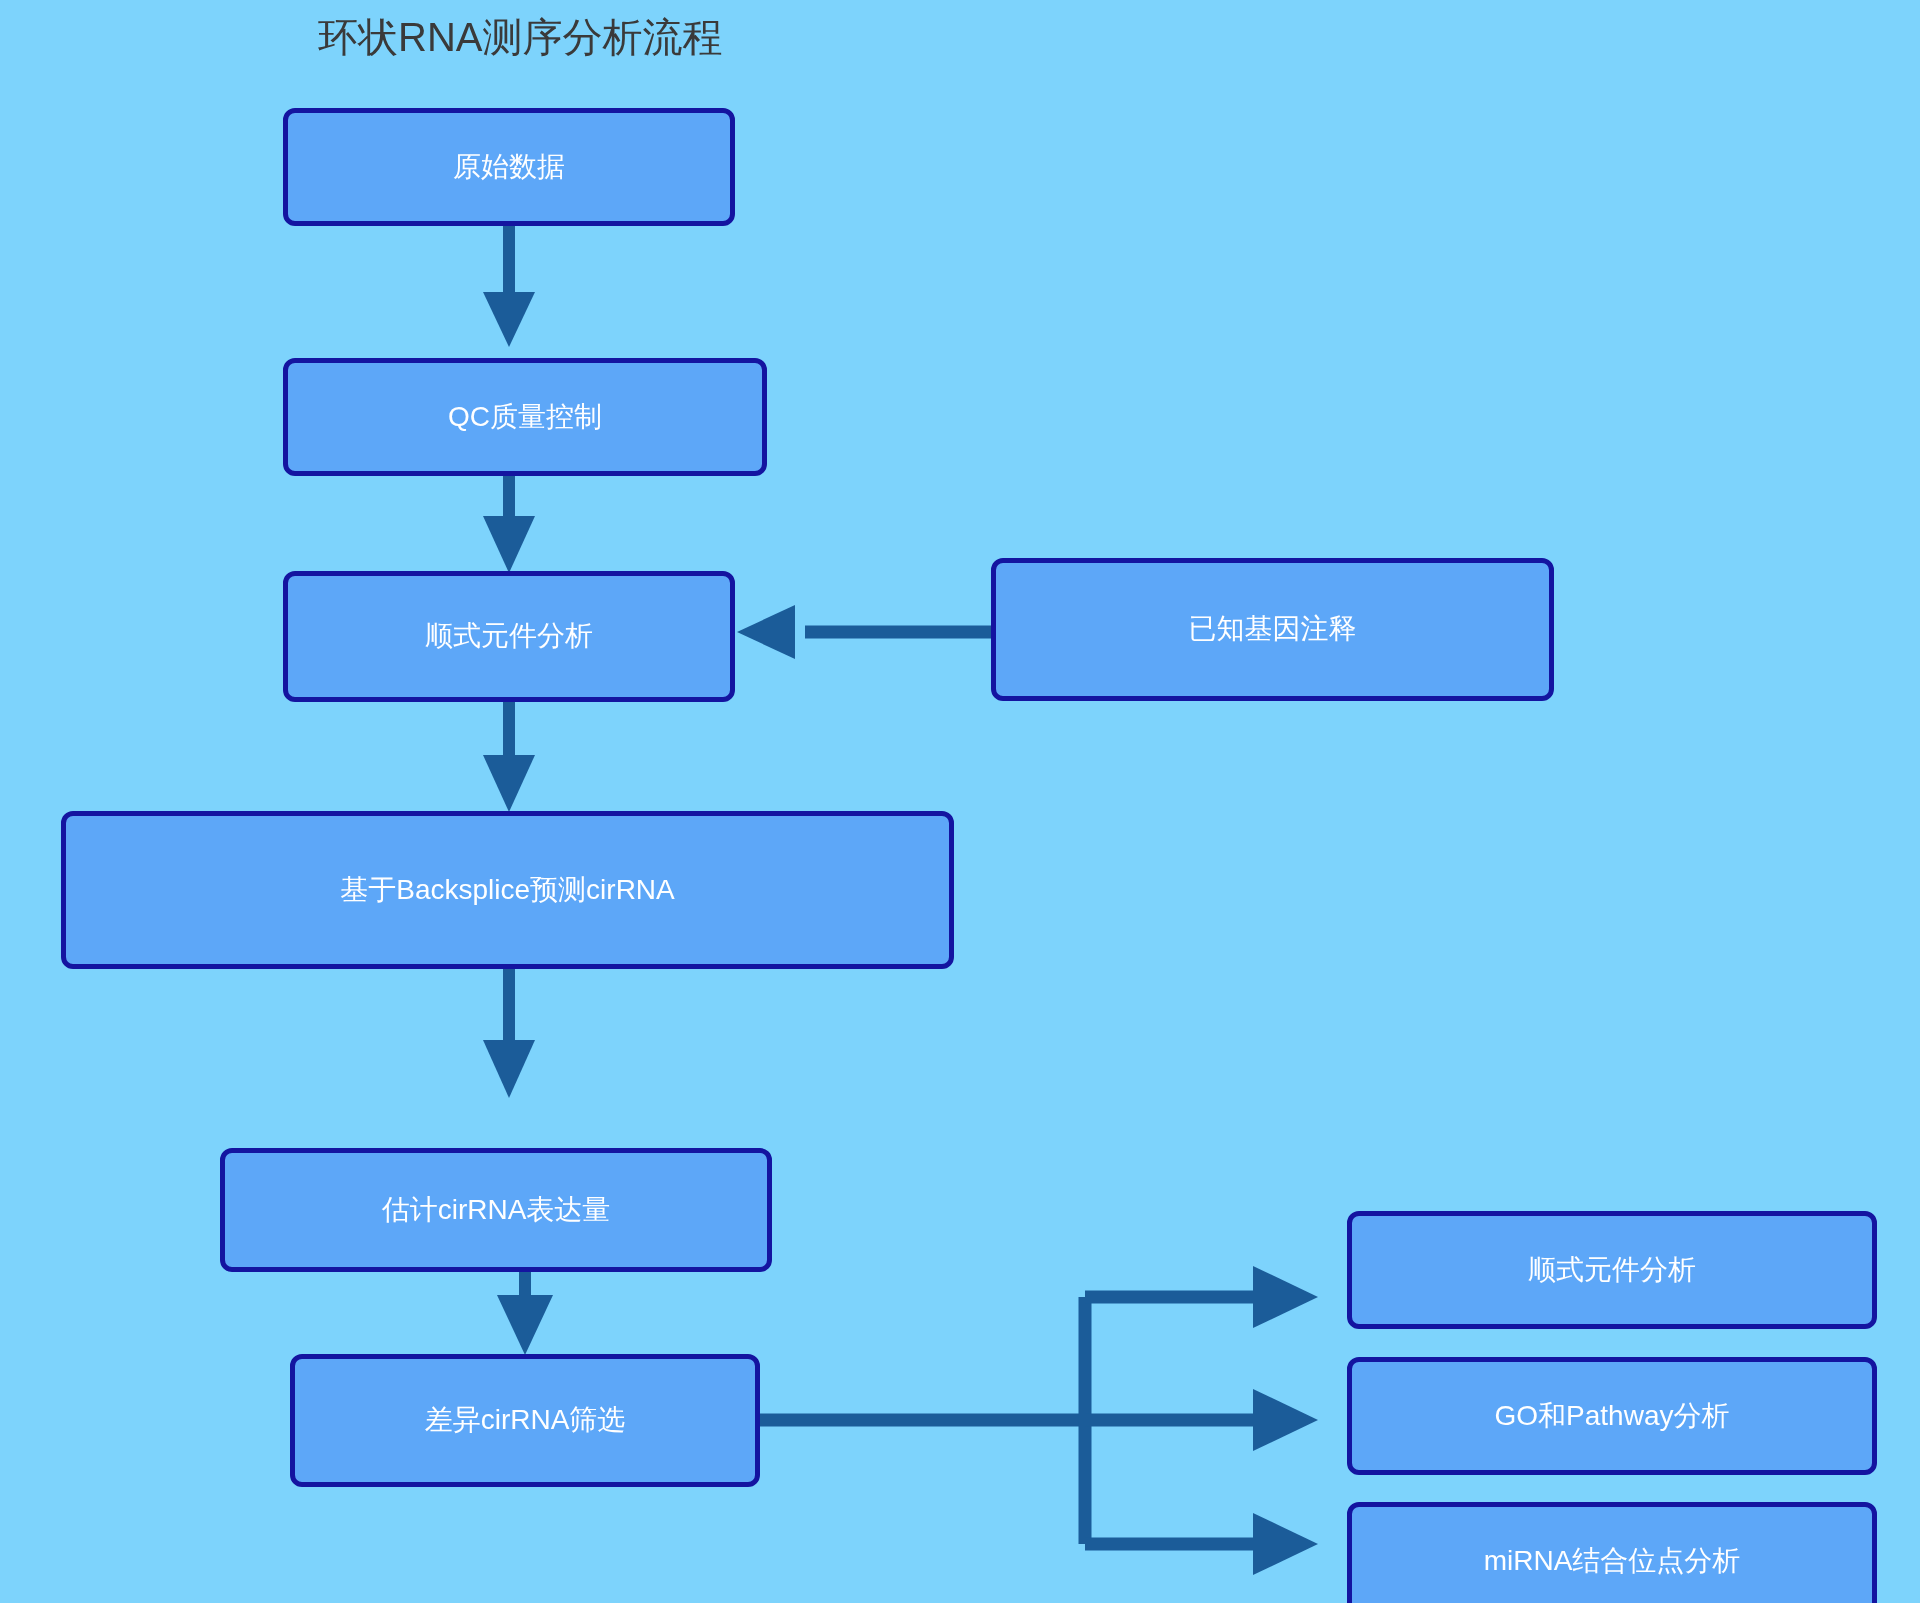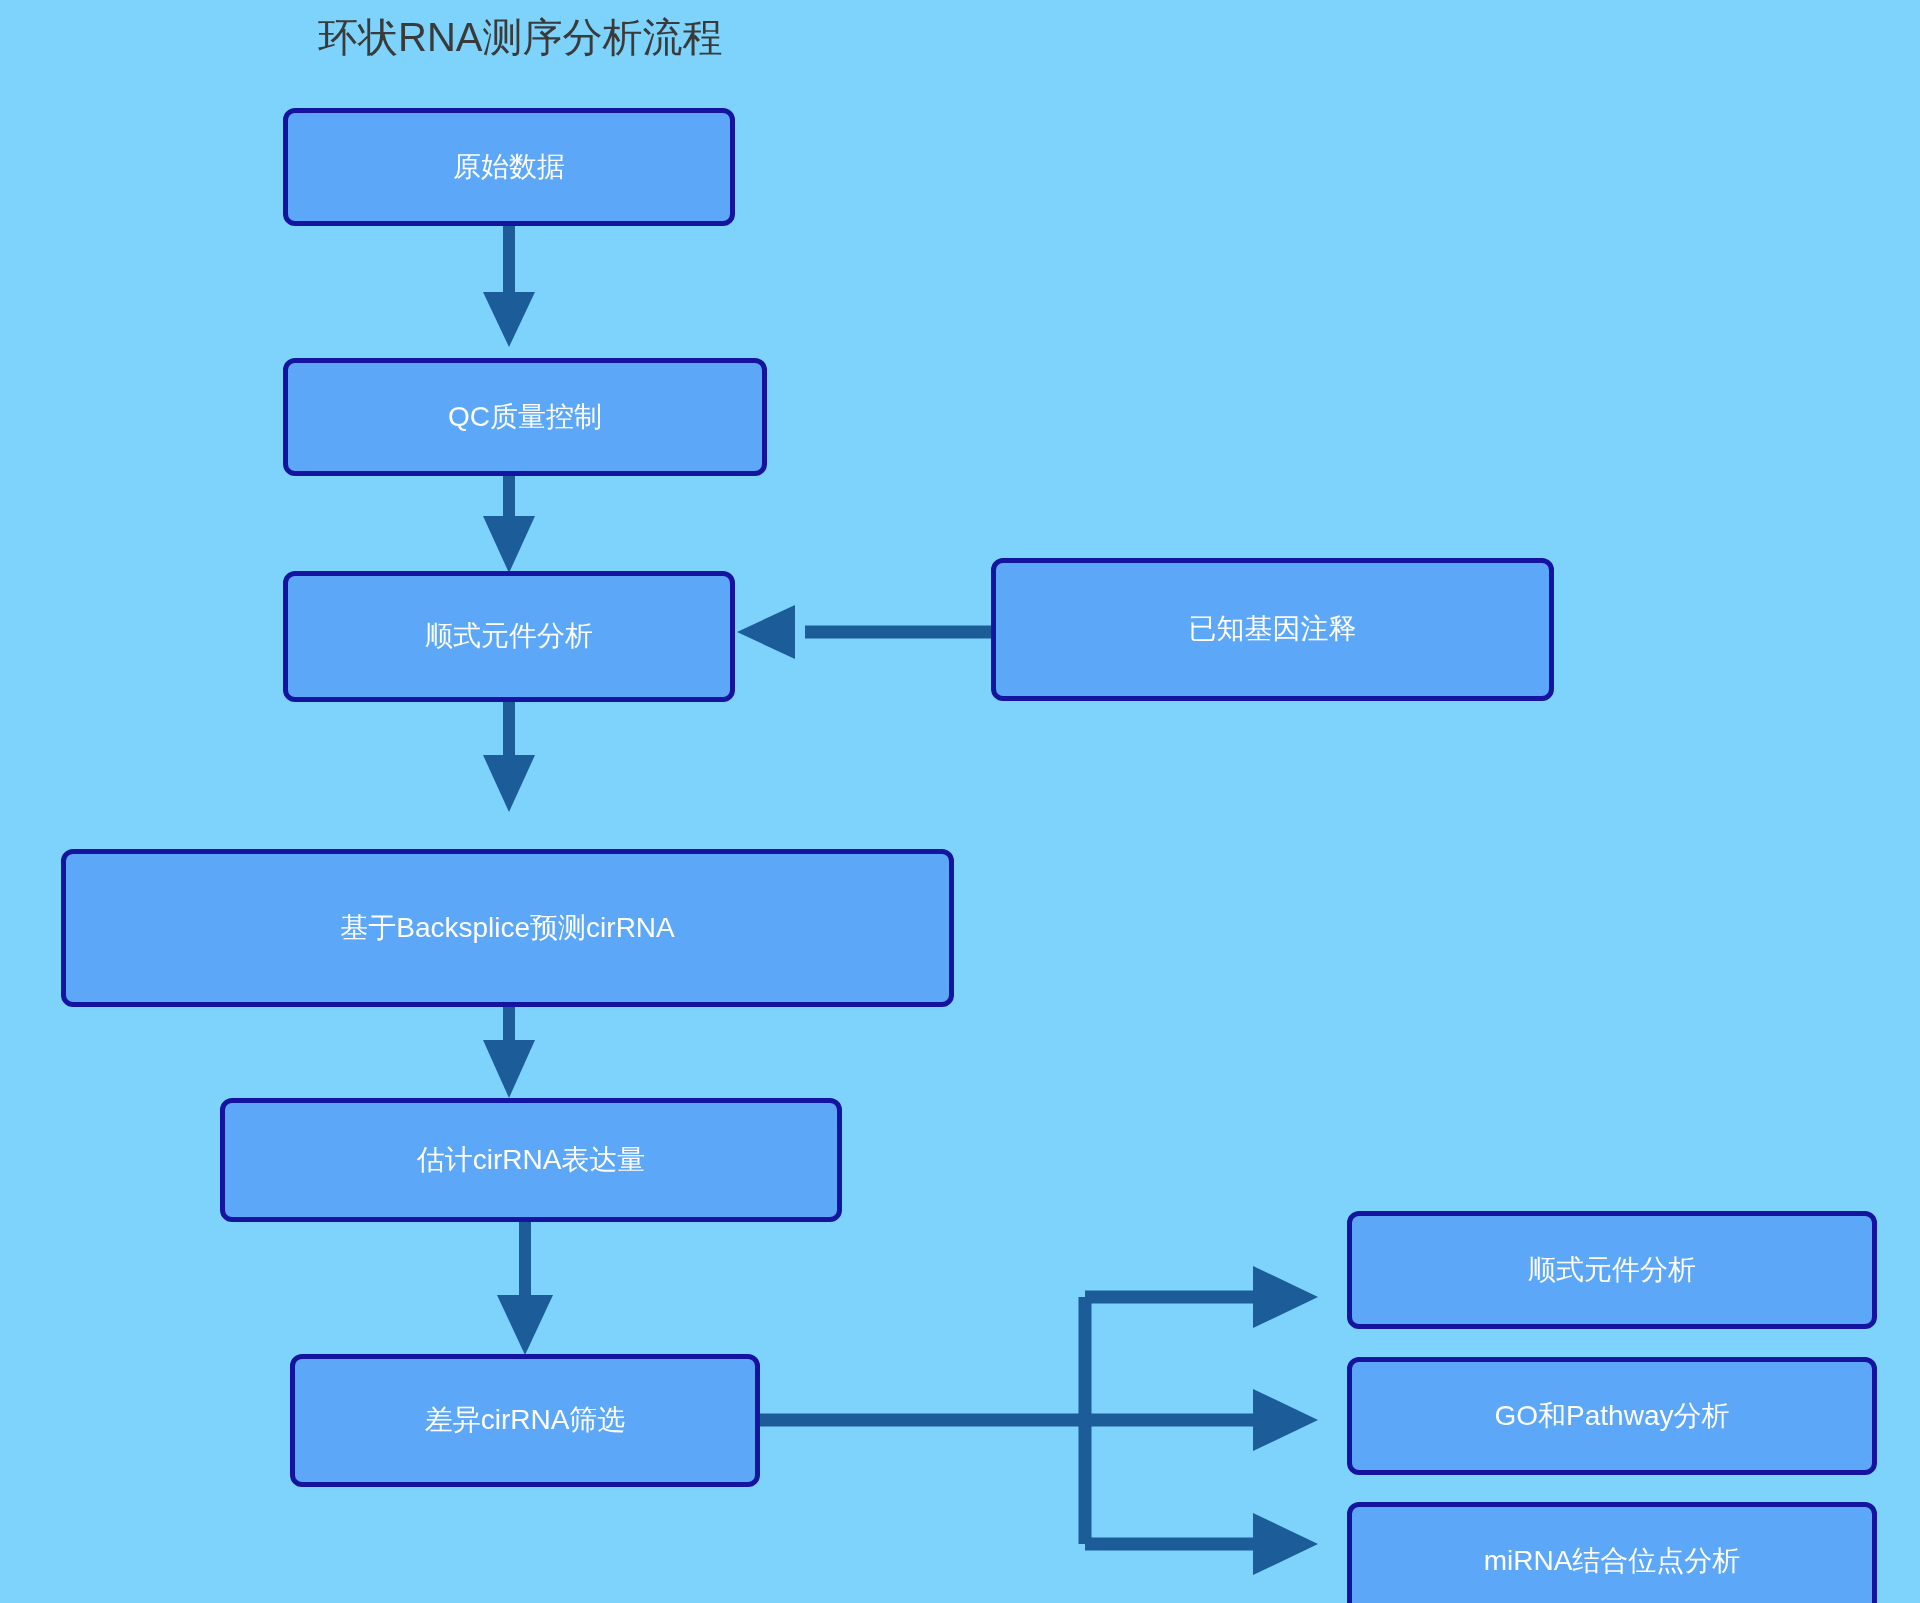--- a/index.html
+++ b/index.html
@@ -129,25 +129,25 @@
   </div>
 
   <div class="node" id="node-genome-align" style="left:283px; top:571px; width:452px; height:131px;">
     <span class="label">顺式元件分析</span>
   </div>
 
   <div class="node" id="node-gene-annotation" style="left:991px; top:558px; width:563px; height:143px;">
     <span class="label">已知基因注释</span>
   </div>
 
-  <div class="node" id="node-backsplice" style="left:61px; top:849px; width:893px; height:158px;text-align:center;">
+  <div class="node" id="node-backsplice" style="left:61px; top:811px; width:893px; height:158px;text-align:center;">
     <span class="label">基于Backsplice预测cirRNA</span>
   </div>
 
-  <div class="node" id="node-expression" style="left:220px; top:1098px; width:622px; height:124px;">
+  <div class="node" id="node-expression" style="left:220px; top:1148px; width:552px; height:124px;">
     <span class="label">估计cirRNA表达量</span>
   </div>
 
   <div class="node" id="node-diff-screening" style="left:290px; top:1354px; width:470px; height:133px;justify-content:center;">
     <span class="label">差异cirRNA筛选</span>
   </div>
 
   <div class="node" id="node-cis-element" style="left:1347px; top:1211px; width:530px; height:118px;">
     <span class="label">顺式元件分析</span>
   </div>

